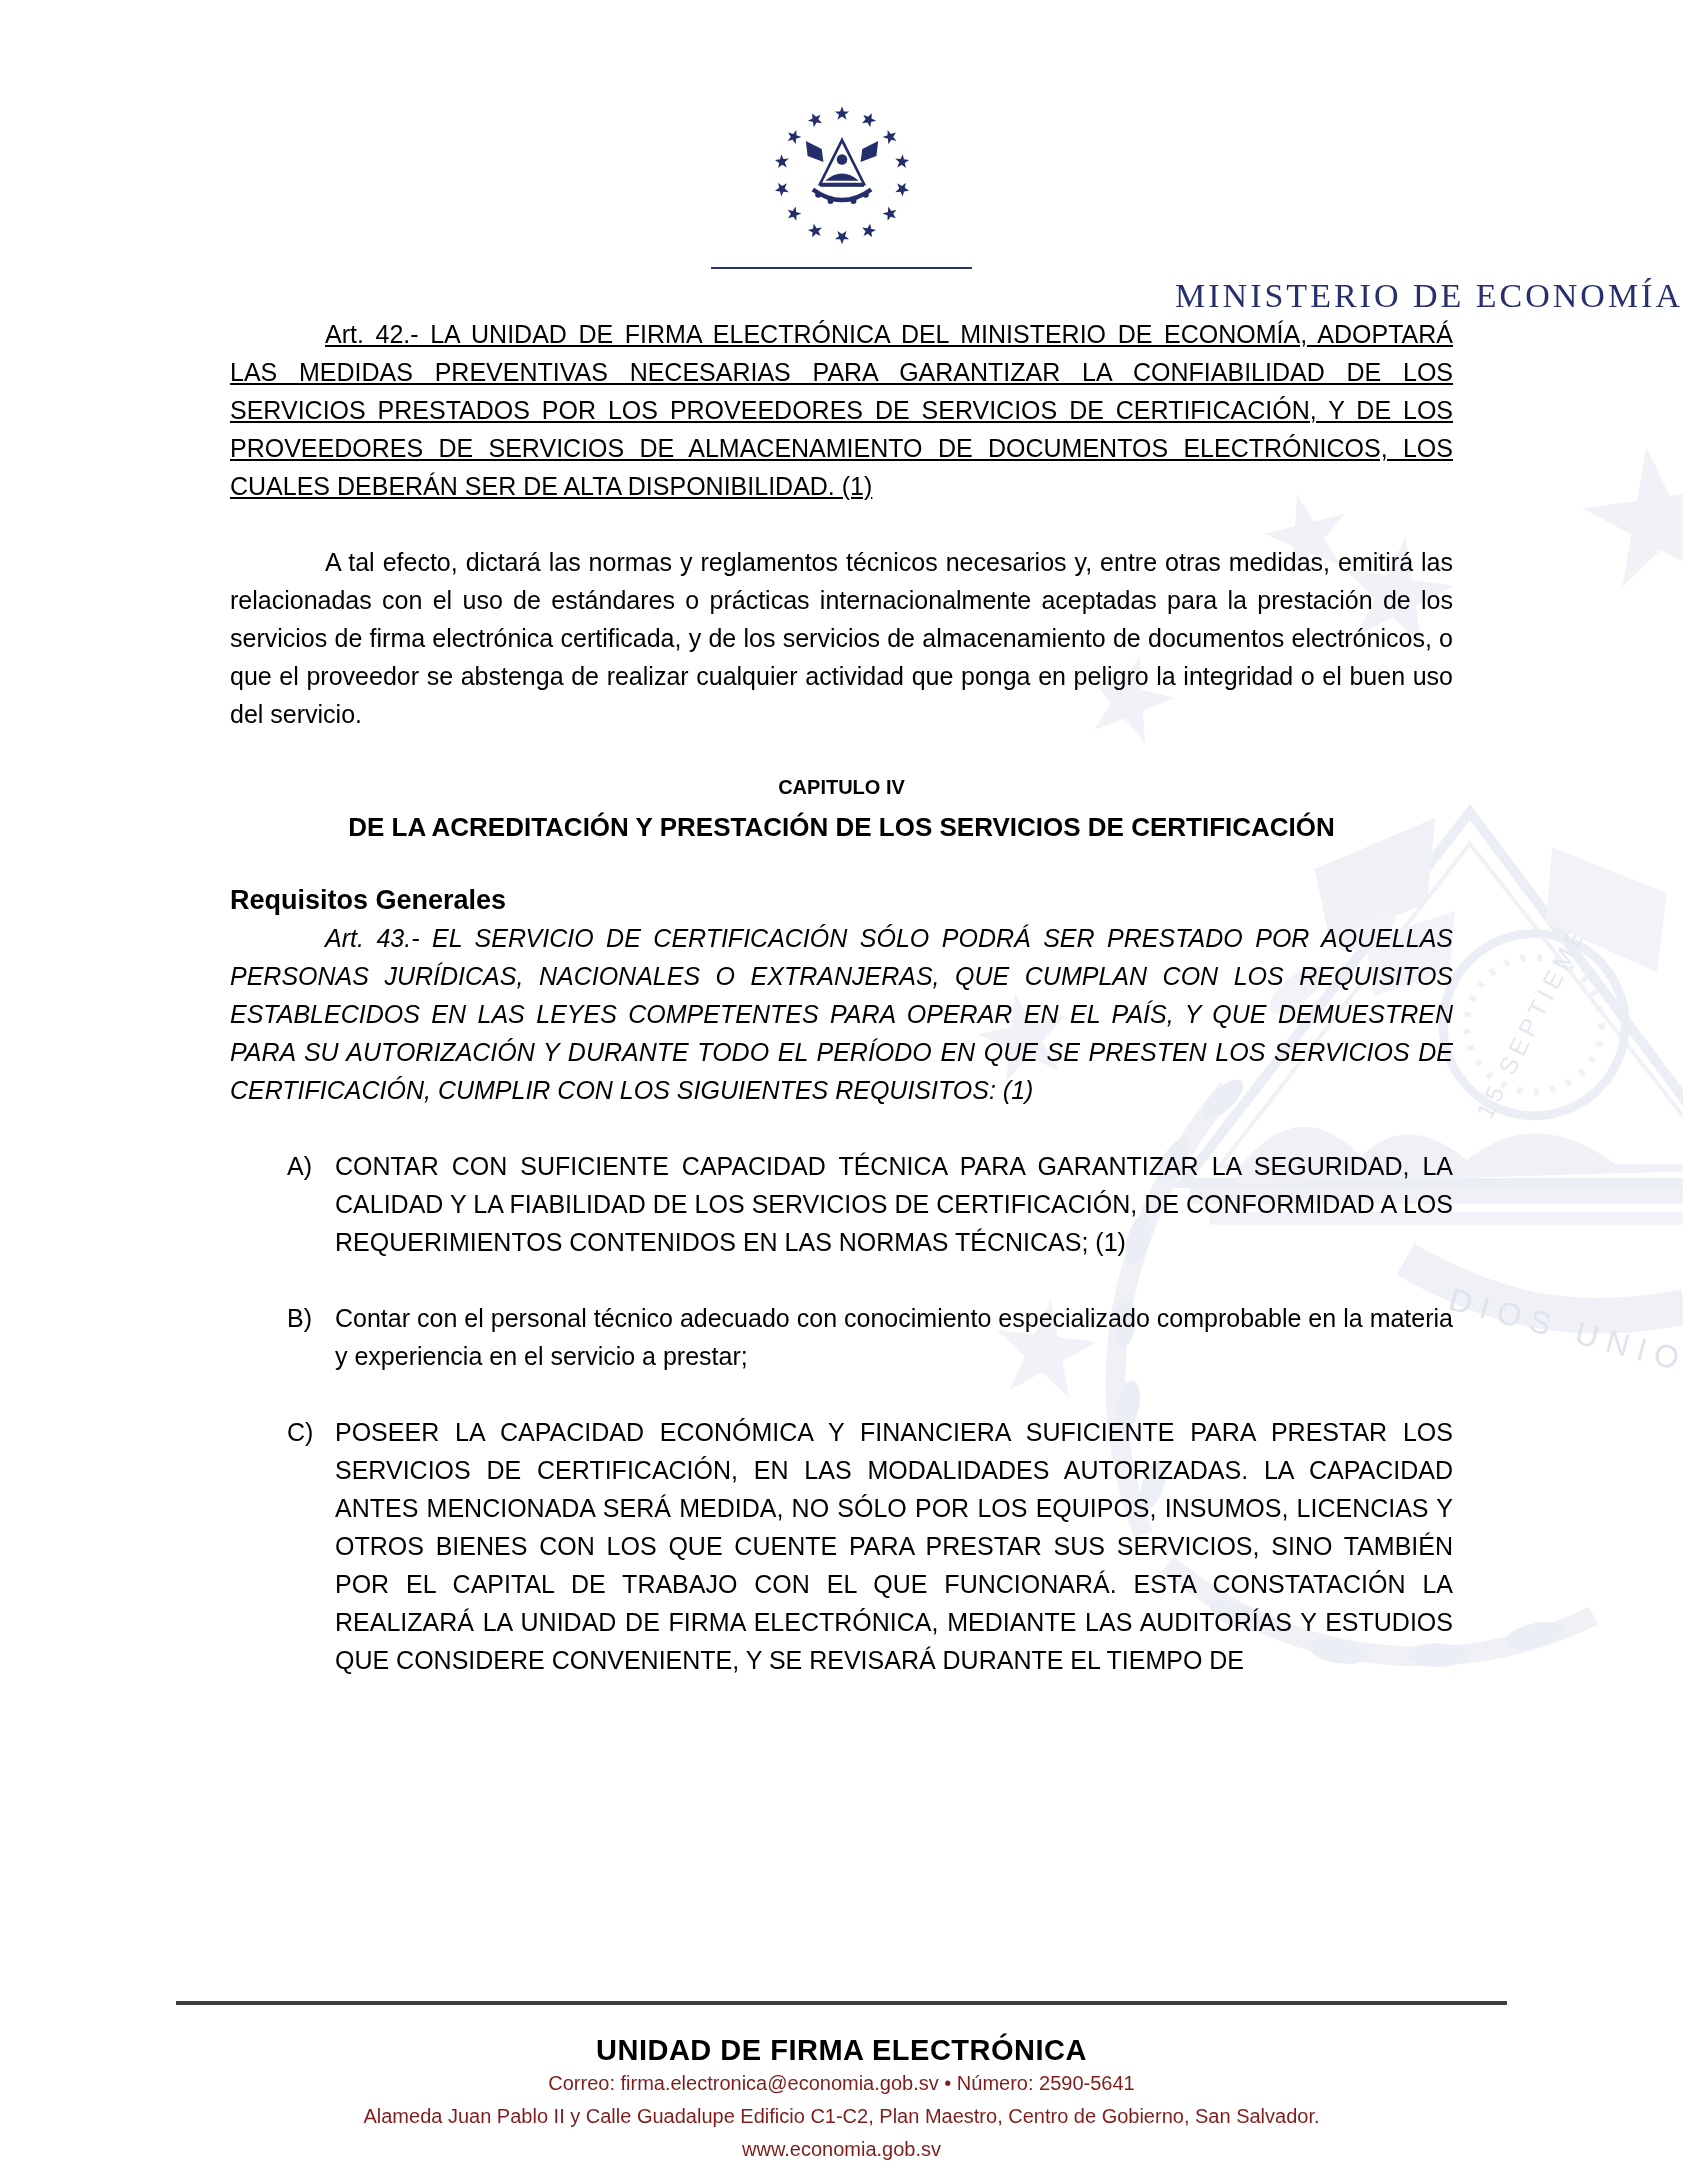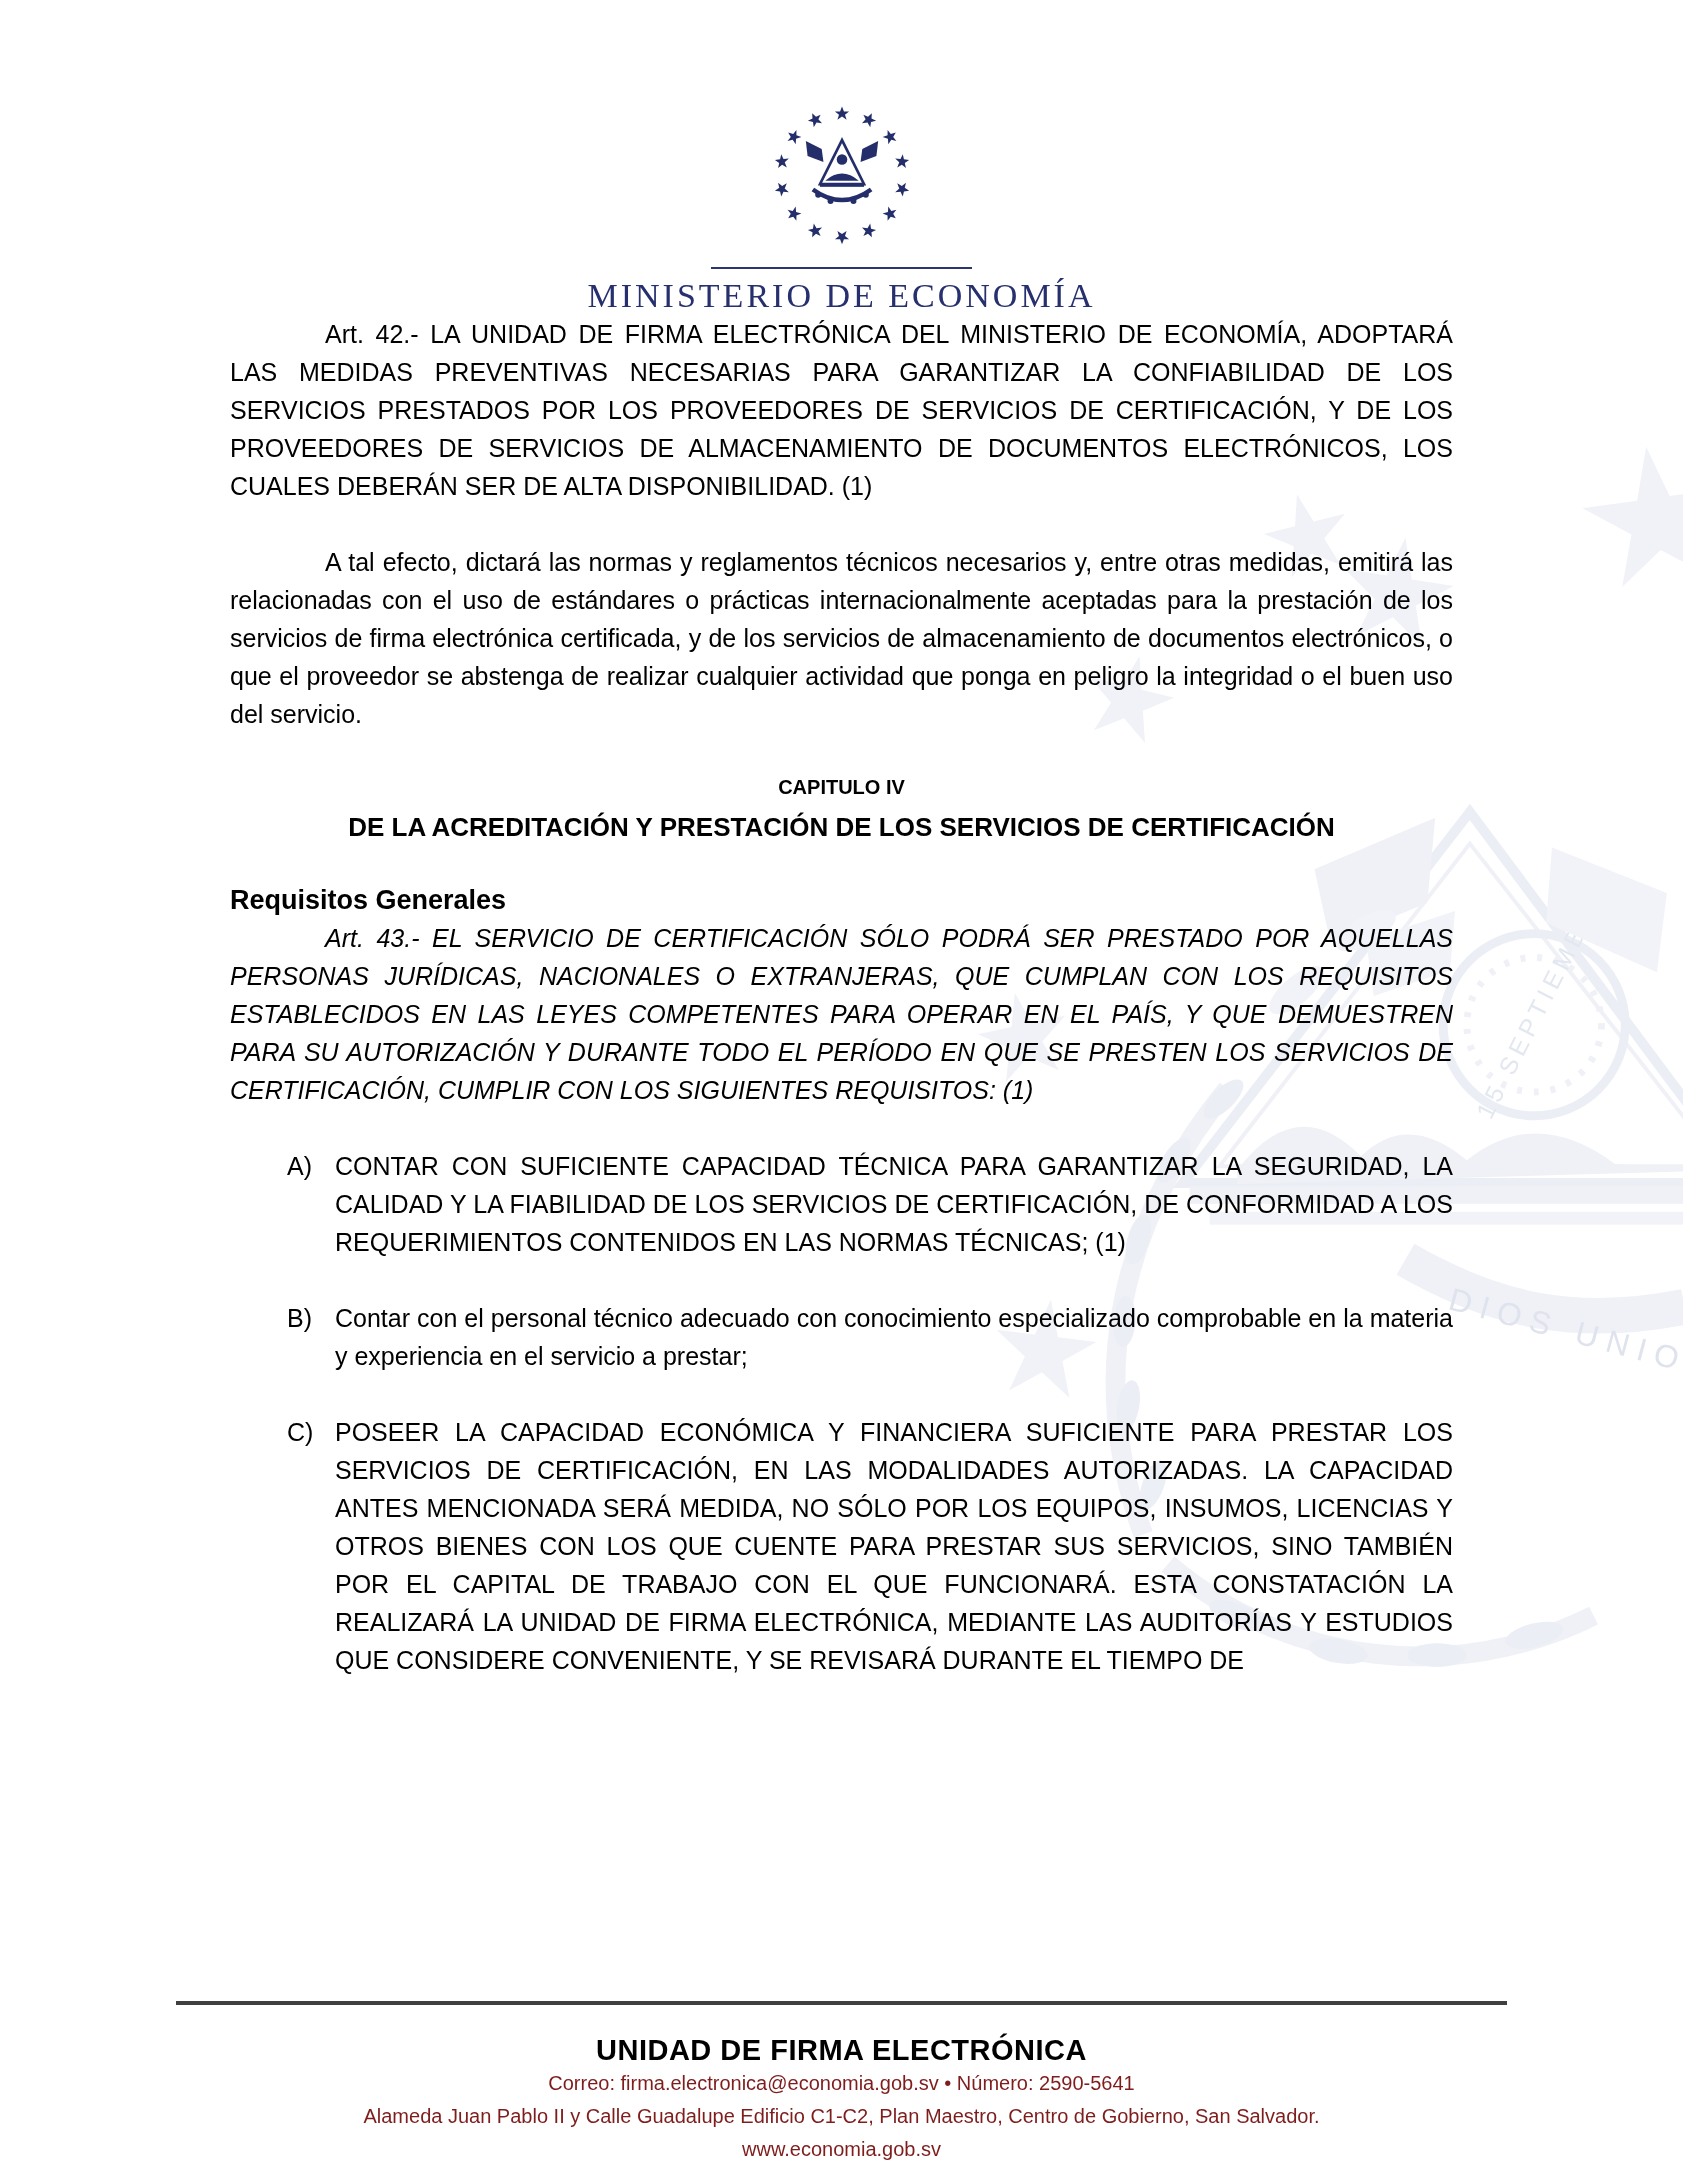--- a/index.html
+++ b/index.html
@@ -3,32 +3,32 @@
 <meta charset="utf-8">
 <style>
   * { margin:0; padding:0; box-sizing:border-box; }
   html,body { background:#e8e8e8; }
   .page {
     position:relative; width:1683px; height:2178px;
     background:#ffffff; overflow:hidden;
     font-family:"Liberation Sans", sans-serif; color:#000;
   }
   
-  .logo-block { padding-top:103px; text-align:center; position:relative; z-index:2; }
+  .logo-block { padding-top:103px; text-align:right; position:relative; z-index:2; }
   .crest { display:block; margin:0 auto; }
   .logo-rule { width:261px; height:2px; background:#2b356f; margin:14px auto 8px auto; }
   .ministry-name {
     font-family:"Liberation Serif", serif;
     font-size:34px; letter-spacing:3px; color:#27306e; font-weight:400;
   }
   
   .content { position:relative; z-index:2; margin:0 230px; font-size:25px; line-height:38px; }
   .doc-heading { font-size:28px; font-weight:bold; margin-top:34px; line-height:38px; }
   .para { text-align:justify; text-indent:95px; }
-  .para.p1 { margin-bottom:38px; }
+  .para.p1 { margin-bottom:38px;text-decoration:underline; }
   .para.p2 { text-indent:95px; margin-bottom:34px; }
   .chapter { text-align:center; font-weight:bold; margin-bottom:34px; }
   .chapter-title { font-size:20px; line-height:40px; }
   .chapter-subtitle { font-size:26px; line-height:40px; }
   .subheading { font-size:27px; font-weight:bold; line-height:38px; }
   .para.p3 { margin-bottom:38px;font-style:italic; }
   .req-list { list-style:none; }
   .req-item { position:relative; padding-left:105px; text-align:justify; margin-bottom:38px; }
   .req-item .marker { position:absolute; left:57px; top:0; }
   

